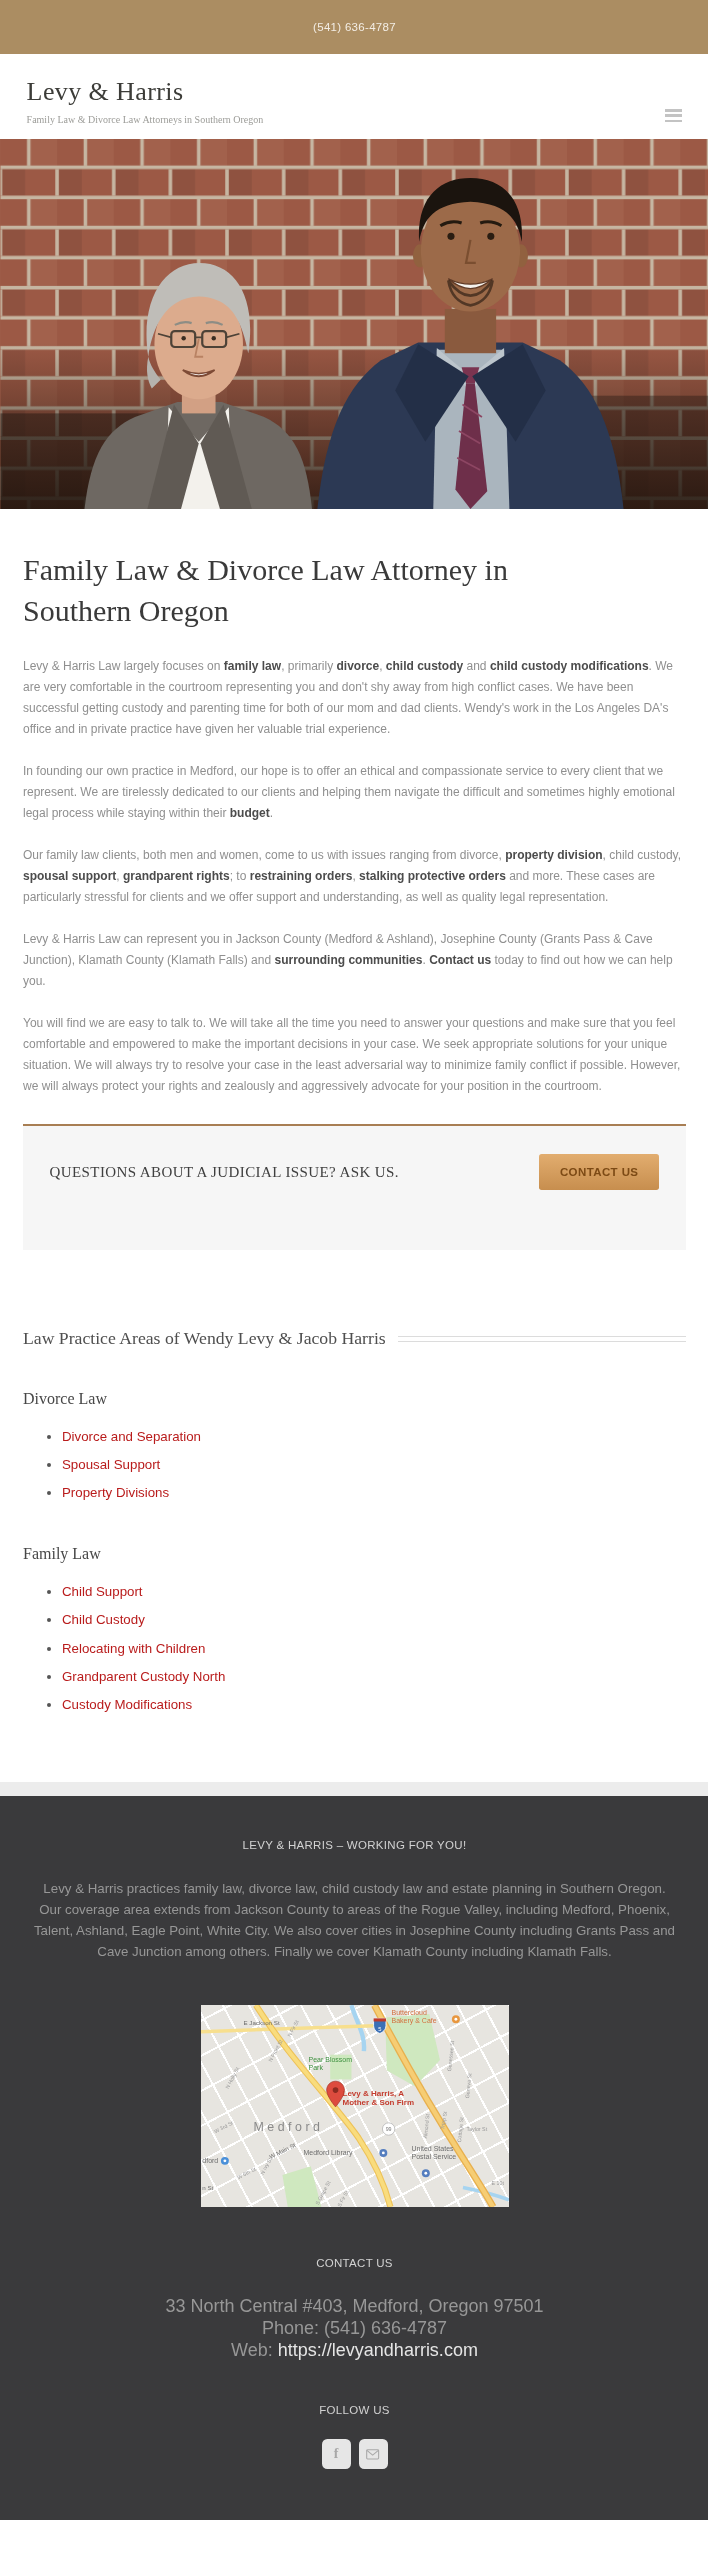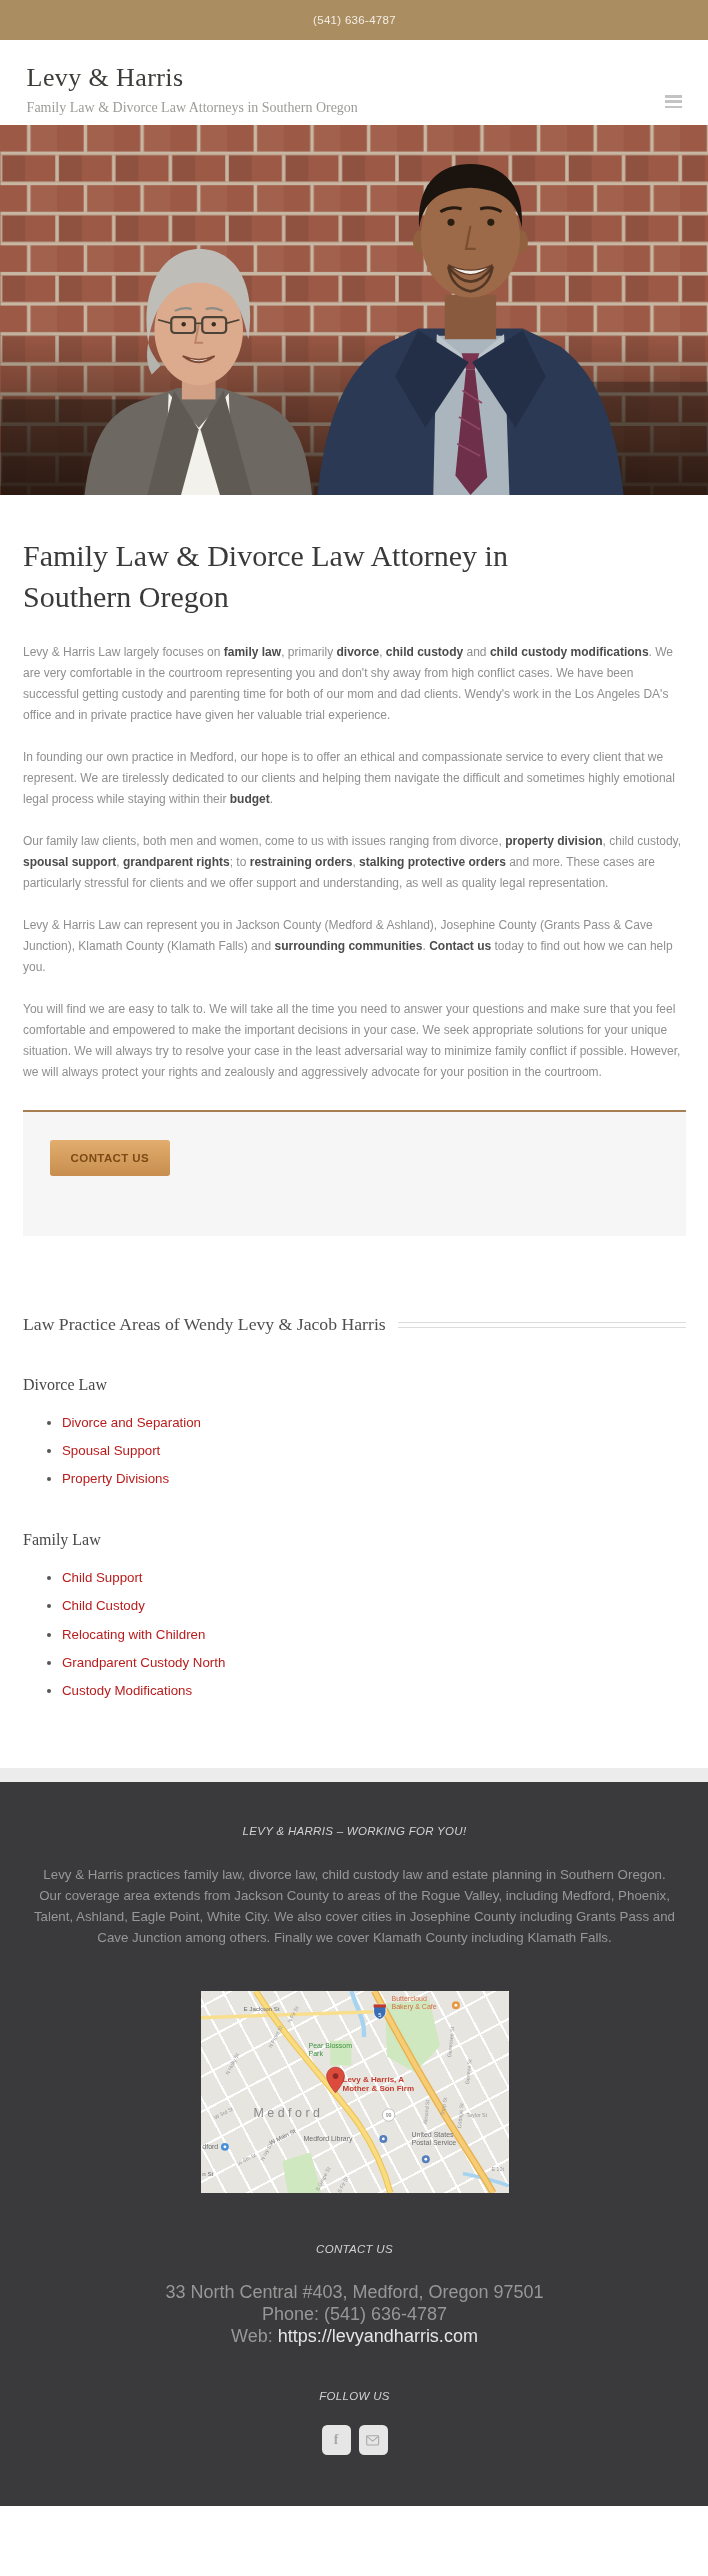--- a/index.html
+++ b/index.html
@@ -1,25 +1,25 @@
 <!DOCTYPE html>
 <html style="font-size:14px"><head>
 <meta charset="utf-8">
 <style>
   html,body{margin:0;padding:0;background:#ffffff;}
   body{width:709px;font-family:"Liberation Sans",sans-serif;-webkit-font-smoothing:antialiased;}
 
   
-  .topbar{height:40px;background:#ab8d62;display:flex;align-items:center;justify-content:center;}
+  .topbar{height:54px;background:#ab8d62;display:flex;align-items:center;justify-content:center;}
   .topbar .phone{color:#f3ede4;font-size:11.5px;letter-spacing:0.3px;}
 
   
   .header{height:85px;background:#fff;position:relative;padding:0 26.6px;box-sizing:border-box;}
   .logo{font-family:"Liberation Serif",serif;font-size:26px;color:#3c3c38;letter-spacing:0.4px;padding-top:23px;display:inline-block;text-decoration:none;}
-  .tagline{font-family:"Liberation Serif",serif;font-size:14px;color:#9c9c98;margin-top:7px;}
+  .tagline{font-family:"Liberation Serif",serif;font-size:10px;color:#9c9c98;margin-top:7px;}
   .hamburger{position:absolute;right:26.6px;top:55px;width:17.7px;cursor:pointer;}
   .hamburger span{display:block;height:2.7px;background:#c3c3c3;margin-bottom:2.7px;}
 
   
   .hero{height:370px;overflow:hidden;position:relative;background:#9c5945;}
   .hero svg{display:block;width:709px;height:370px;}
 
   
   .content{padding:41px 23px 0;background:#fff;}
   h1.page-title{font-family:"Liberation Serif",serif;font-weight:normal;font-size:30px;line-height:1.35;color:#3a3a3a;max-width:585px;margin:0 0 25px;}
@@ -39,21 +39,21 @@
   .pa-group{margin-top:41px;}
   .pa-group h3{font-family:"Liberation Serif",serif;font-weight:normal;font-size:16px;color:#474747;margin:0 0 17.7px;}
   .pa-group ul{margin:0;padding-left:39px;}
   .pa-group li{font-size:13.3px;color:#b91c1c;line-height:22px;margin-bottom:6.2px;}
   .pa-group li::marker{color:#555;}
 
   .prefooter-strip{height:14px;background:#ececec;}
 
   
   .footer{background:#3a3a3c;padding:43px 26.6px 51px;text-align:center;}
-  .f-head{font-size:11.5px;color:#d2d2d2;letter-spacing:0.3px;font-style:italic;}
+  .f-head{font-size:11.5px;color:#d2d2d2;letter-spacing:0.3px;}
   .f-about{font-size:13.3px;line-height:21px;color:#979797;max-width:642px;margin:26.6px auto 43px;}
   .map{width:308px;height:202px;margin:0 auto;position:relative;background:#e7e5e0;overflow:hidden;text-align:left;cursor:pointer;
        background-image:repeating-linear-gradient(62deg,transparent 0 21px,#ffffff 21px 23px),repeating-linear-gradient(-28deg,transparent 0 29px,#ffffff 29px 31px);}
   .map svg{position:absolute;left:0;top:0;}
   .map .lbl{position:absolute;white-space:pre;line-height:1.2;transform-origin:left top;font-family:"Liberation Sans",sans-serif;}
   .contact-block{margin-top:50px;}
   .f-lines{margin-top:26.6px;font-size:18px;line-height:22px;color:#979797;}
   .weblink{color:#e5e5e5;text-decoration:none;}
   .follow-block{margin-top:43px;}
   .social{display:flex;gap:8px;justify-content:center;margin-top:23px;}
@@ -148,20 +148,21 @@
 <div class="content">
   <h1 class="page-title">Family Law &amp; Divorce Law Attorney in Southern Oregon</h1>
 
   <p><span>Levy &amp; Harris Law largely focuses on </span><b>family law</b><span>, primarily </span><b>divorce</b><span>, </span><b>child custody</b><span> and </span><b>child custody modifications</b><span>. We are very comfortable in the courtroom representing you and don't shy away from high conflict cases. We have been successful getting custody and parenting time for both of our mom and dad clients. Wendy's work in the Los Angeles DA's office and in private practice have given her valuable trial experience.</span></p>
   <p><span>In founding our own practice in Medford, our hope is to offer an ethical and compassionate service to every client that we represent. We are tirelessly dedicated to our clients and helping them navigate the difficult and sometimes highly emotional legal process while staying within their </span><b>budget</b><span>.</span></p>
   <p><span>Our family law clients, both men and women, come to us with issues ranging from divorce, </span><b>property division</b><span>, child custody, </span><b>spousal support</b><span>, </span><b>grandparent rights</b><span>; to </span><b>restraining orders</b><span>, </span><b>stalking protective orders</b><span> and more. These cases are particularly stressful for clients and we offer support and understanding, as well as quality legal representation.</span></p>
   <p><span>Levy &amp; Harris Law can represent you in Jackson County (Medford &amp; Ashland), Josephine County (Grants Pass &amp; Cave Junction), Klamath County (Klamath Falls) and </span><b>surrounding communities</b><span>. </span><b>Contact us</b><span> today to find out how we can help you.</span></p>
   <p><span>You will find we are easy to talk to. We will take all the time you need to answer your questions and make sure that you feel comfortable and empowered to make the important decisions in your case. We seek appropriate solutions for your unique situation. We will always try to resolve your case in the least adversarial way to minimize family conflict if possible. However, we will always protect your rights and zealously and aggressively advocate for your position in the courtroom.</span></p>
 
   <div class="callout">
+    <div class="callout-text">QUESTIONS ABOUT A JUDICIAL ISSUE? ASK US.</div>
     <button class="btn-contact">CONTACT US</button>
   </div>
 
   <div class="practice">
     <div class="practice-head">
       <h2>Law Practice Areas of Wendy Levy &amp; Jacob Harris</h2>
       <div class="h-rule"></div>
     </div>
 
     <div class="pa-group">

